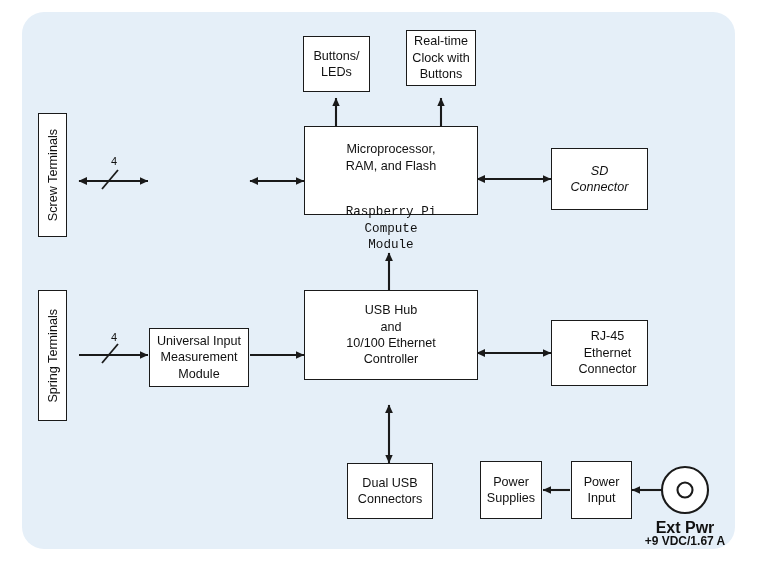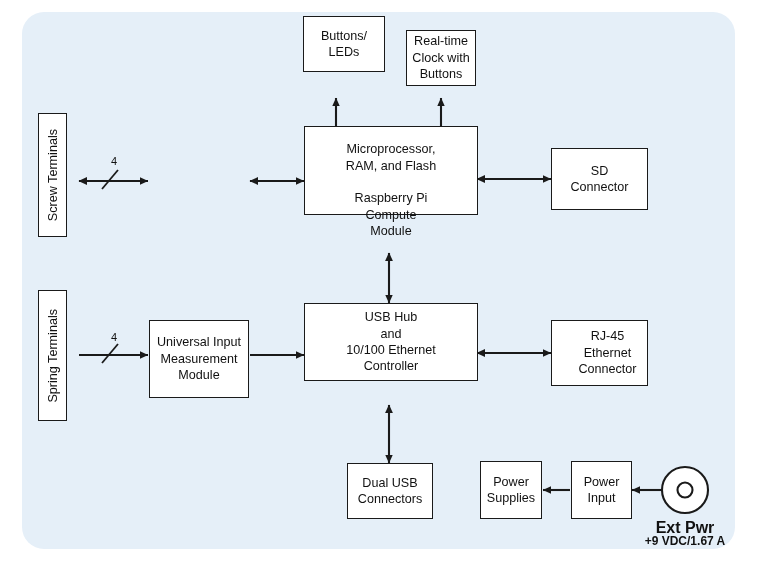--- a/index.html
+++ b/index.html
@@ -127,21 +127,21 @@
       <line x1="102" y1="189" x2="118" y2="170" stroke-width="1.8"></line>
       <line x1="102" y1="363" x2="118" y2="344" stroke-width="1.8"></line>
     </g>
 
     <g>
       <circle cx="685" cy="490" r="23" fill="#ffffff" stroke="#1a1a1a" stroke-width="2.1"></circle>
       <circle cx="685" cy="490" r="7.5" fill="#ffffff" stroke="#1a1a1a" stroke-width="2.1"></circle>
     </g>
   </svg>
 
-  <div class="node" style="left:303px; top:16px; width:82px; height:56px;">
+  <div class="node" style="left:303px; top:36px; width:67px; height:56px;">
     <span class="lbl">Buttons/
 LEDs</span>
   </div>
 
   <div class="node" style="left:406px; top:30px; width:70px; height:56px;">
     <span class="lbl">Real-time
 Clock with
 Buttons</span>
   </div>
 
@@ -150,42 +150,42 @@
   </div>
 
   <div class="vert-node" style="left:38px; top:290px; width:29px; height:131px;">
     <span class="lbl">Spring Terminals</span>
   </div>
 
   <div class="plain-text" style="left:103px; top:154px; width:22px; font-size:11px;">4</div>
   <div class="plain-text" style="left:103px; top:330px; width:22px; font-size:11px;">4</div>
 
 
-  <div class="node" style="left:149px; top:320px; width:100px; height:78px;">
+  <div class="node" style="left:149px; top:328px; width:100px; height:59px;">
     <span class="lbl">Universal Input
 Measurement
 Module</span>
   </div>
 
   <div class="node cpu" style="left:304px; top:126px; width:174px; height:89px; flex-direction:column; justify-content:flex-start; padding-top:14px;">
     <span class="lbl">Microprocessor,
 RAM, and Flash</span>
-    <span class="lbl" style="margin-top:16px;">Raspberry Pi
+    <span class="lbl" style="margin-top:30px;font-family:Liberation Mono, monospace;">Raspberry Pi
 Compute
 Module</span>
   </div>
 
-  <div class="node" style="left:304px; top:303px; width:174px; height:78px;">
+  <div class="node" style="left:304px; top:290px; width:174px; height:90px;">
     <span class="lbl">USB Hub
 and
 10/100 Ethernet
 Controller</span>
   </div>
 
-  <div class="node" style="left:551px; top:148px; width:97px; height:62px;">
+  <div class="node" style="left:551px; top:148px; width:97px; height:62px;font-style:italic;">
     <span class="lbl">SD
 Connector</span>
   </div>
 
   <div class="node" style="left:551px; top:320px; width:97px; height:66px;padding-left:16px;">
     <span class="lbl">RJ-45
 Ethernet
 Connector</span>
   </div>
 

